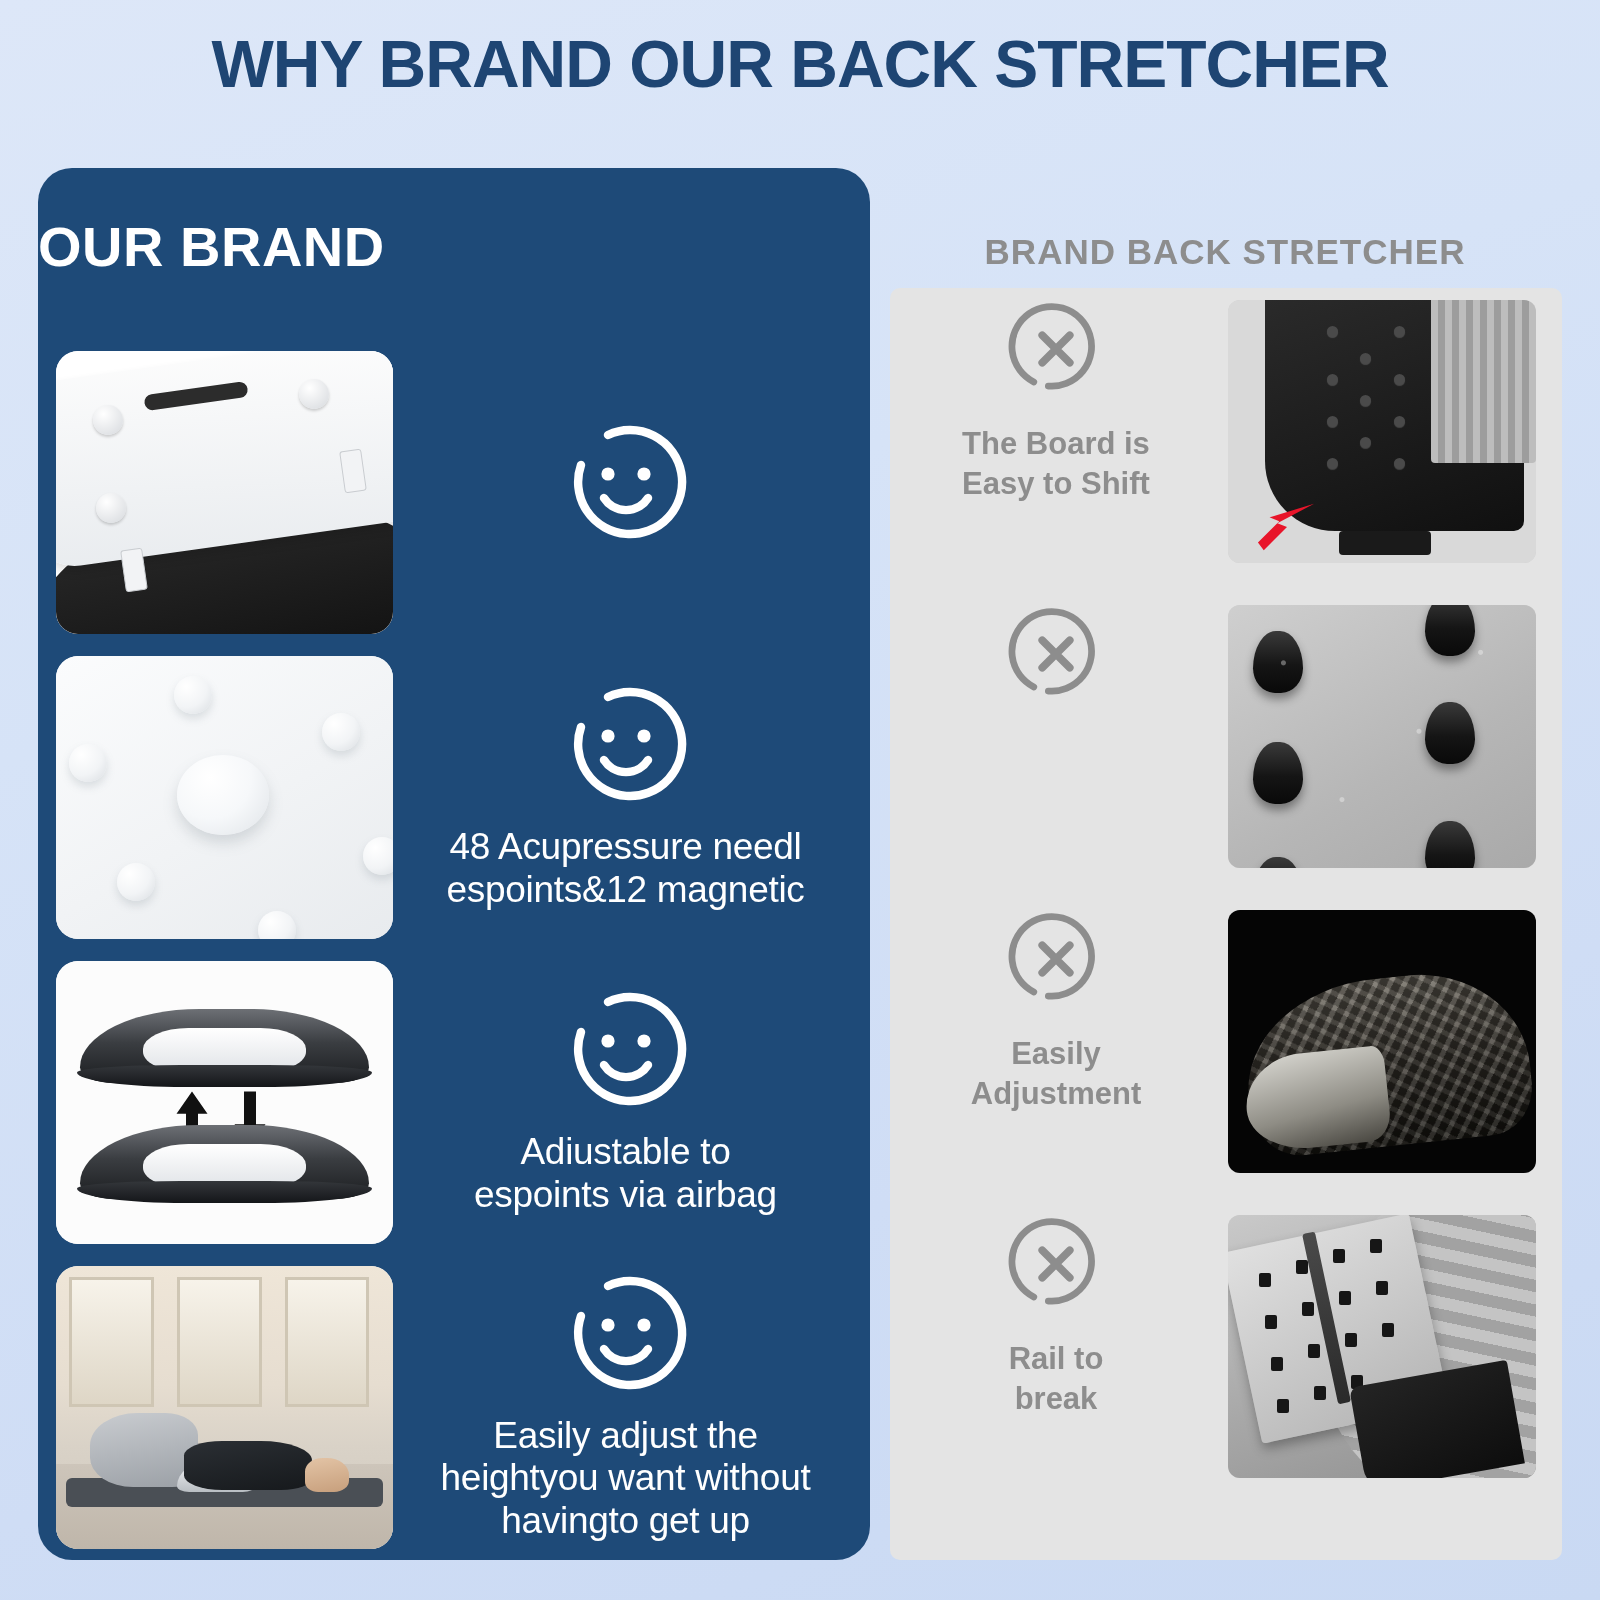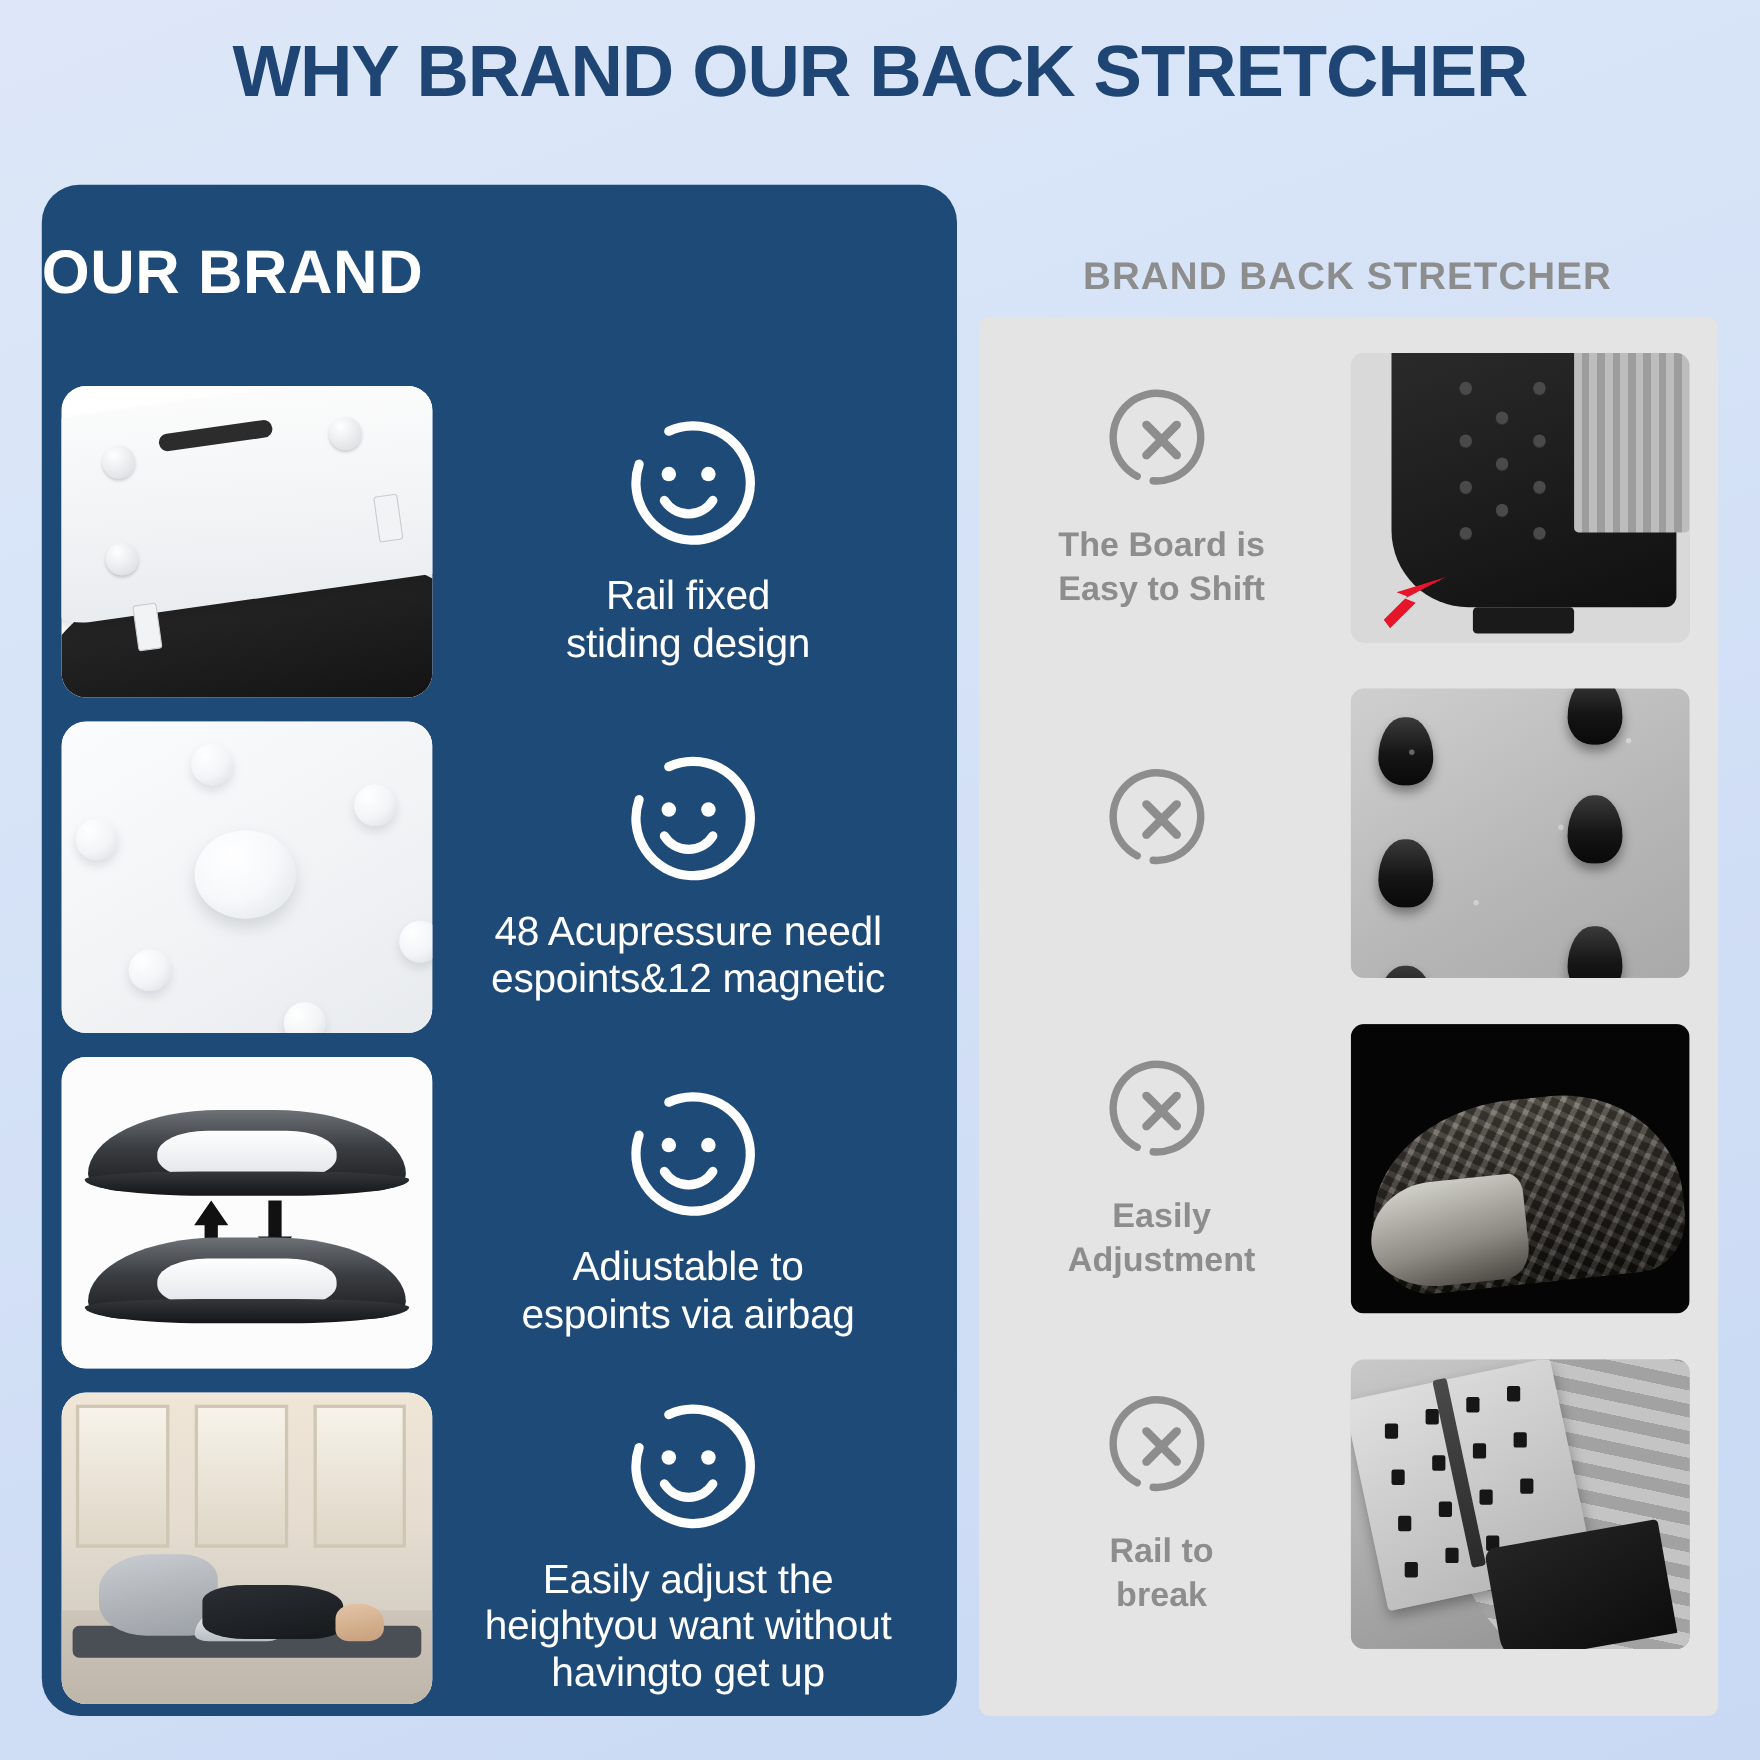--- a/index.html
+++ b/index.html
@@ -111,21 +111,21 @@
     border-radius: 10px;
   }
   .other-rows {
     position: absolute;
     top: 300px;
     left: 890px;
     width: 672px;
   }
   .other-row {
     display: flex;
-    align-items: center;
+    align-items: flex-start;
     height: 305px;
   }
   .other-label-wrap {
     flex: 1 1 auto;
     text-align: center;
     color: #8d8d8d;
     padding-right: 6px;
   }
   .x-icon { display: block; margin: 0 auto 26px auto; }
   .other-text {
@@ -353,22 +353,20 @@
           <div class="clip" style="left:85%;top:35%"></div>
         </div>
       </div>
       <div class="brand-feature">
         <svg class="smiley" width="128" height="128" viewBox="0 0 64 64">
           <path d="M23 6.5 A26 26 0 1 1 9.5 21.5" fill="none" stroke="#ffffff" stroke-width="4.2" stroke-linecap="round"></path>
           <circle cx="23" cy="26" r="3.3" fill="#ffffff"></circle>
           <circle cx="41" cy="26" r="3.3" fill="#ffffff"></circle>
           <path d="M21 38 A13 13 0 0 0 43 38" fill="none" stroke="#ffffff" stroke-width="4.2" stroke-linecap="round"></path>
         </svg>
-        <div class="feature-text">Rail fixed
-stiding design</div>
       </div>
     </div>
 
     <div class="brand-row">
       <div class="brand-thumb">
         <div class="art-nubs">
           <div class="sm" style="left:35%;top:7%"></div>
           <div class="sm" style="left:4%;top:31%"></div>
           <div class="sm" style="left:79%;top:20%"></div>
           <div class="sm" style="left:18%;top:73%"></div>

